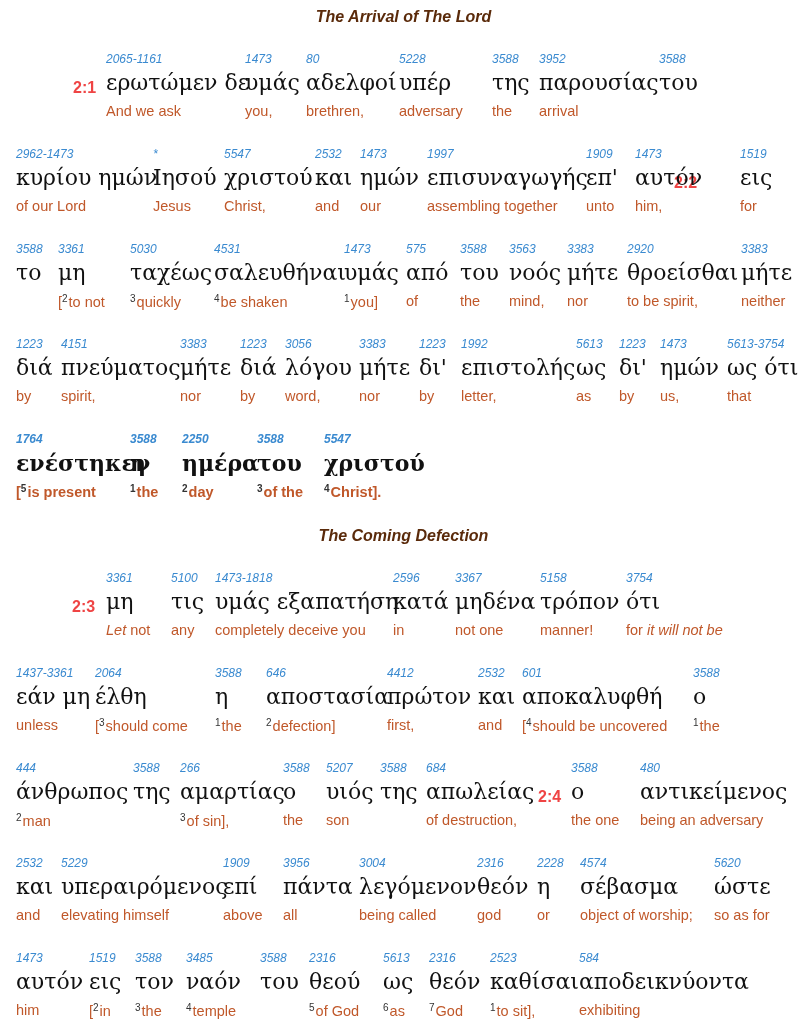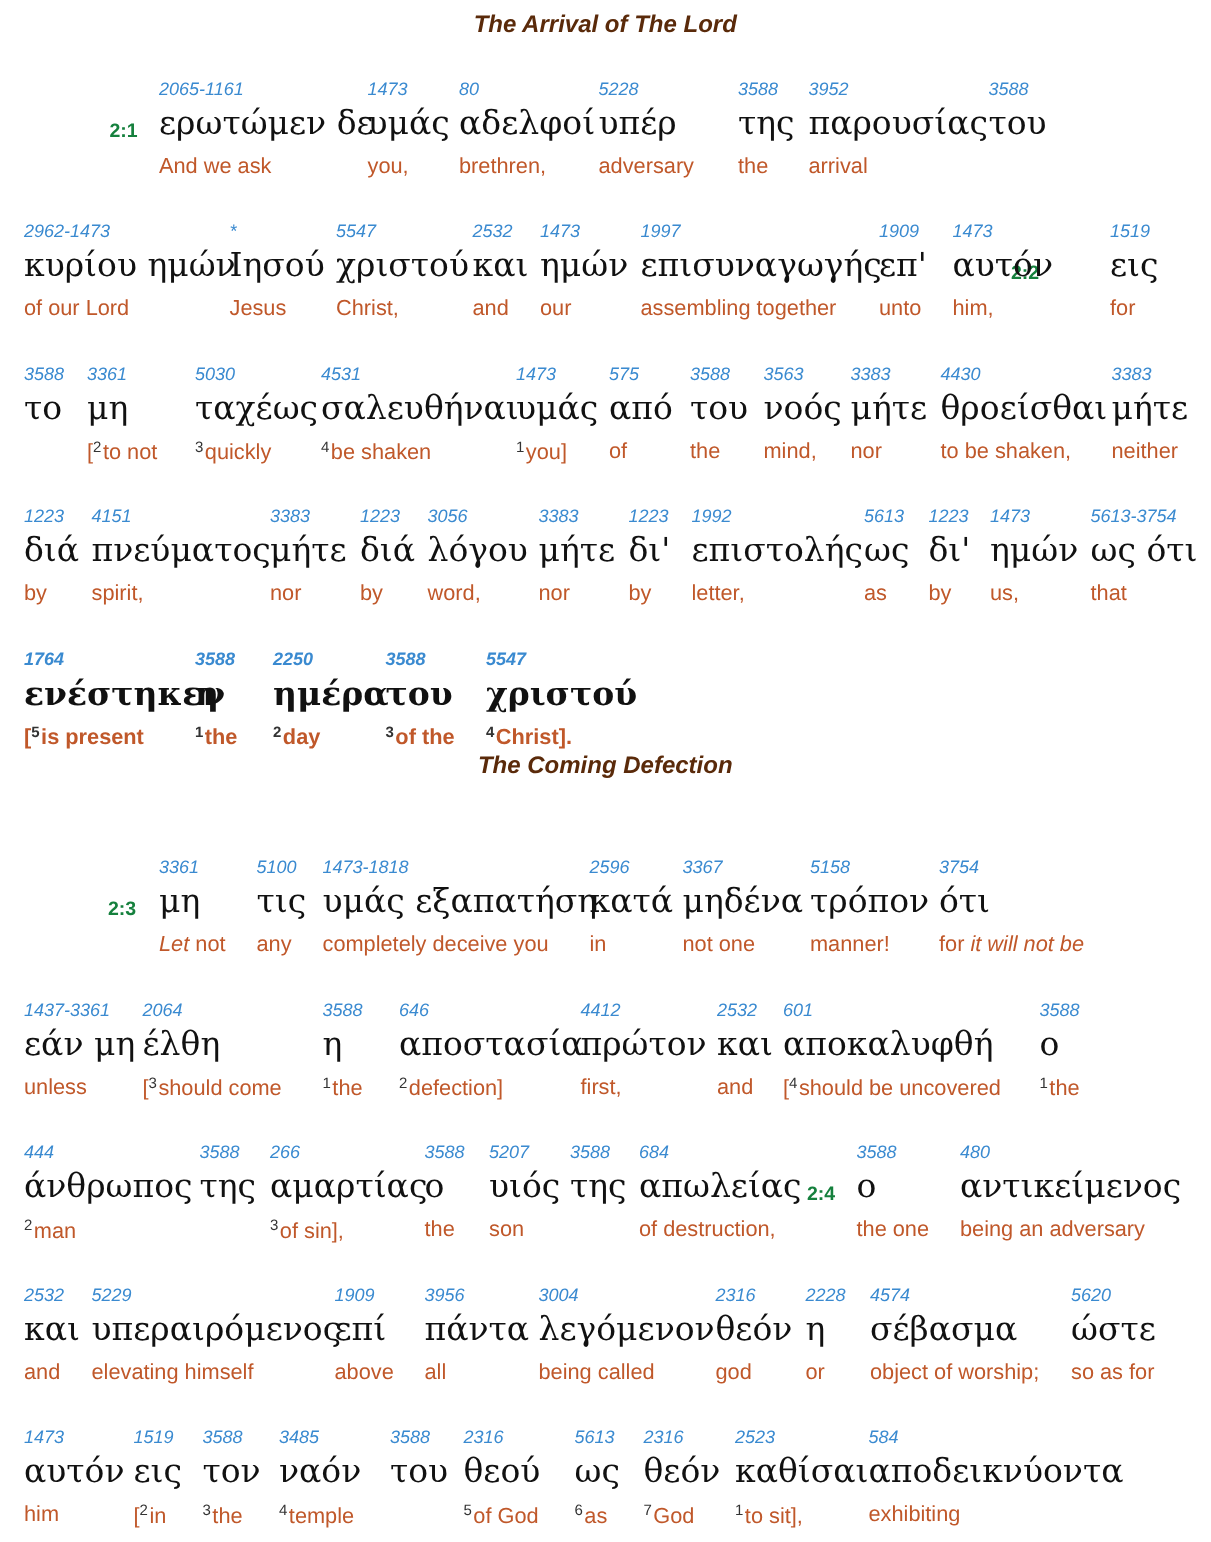--- a/index.html
+++ b/index.html
@@ -11,29 +11,29 @@
   .line { position: absolute; left: 0; width: 807px; height: 80px; }
   .cell { position: absolute; top: 0; white-space: nowrap; }
   .strongs { position: absolute; top: 0; left: 0; font-size: 12px; font-style: italic;
              color: #3a8ad0; font-family: "Liberation Sans", sans-serif; }
   .greek { position: absolute; top: 18px; left: 0; font-size: 22px; color: #111;
            font-family: "DejaVu Serif", serif; }
   .eng { position: absolute; top: 51px; left: 0; font-size: 14.5px; color: #c0582a;
          font-family: "Liberation Sans", sans-serif; }
   .eng sup { font-size: 10px; color: #333; vertical-align: 5px; margin-right: 1px; }
   .eng i { font-style: italic; text-align: center; }
-  .verse { position: absolute; top: 27px; font-size: 13px; font-weight: bold; color: #15803d;
+  .verse { position: absolute; top: 27px; font-size: 16px; font-weight: bold; color: #ef4444;
            font-family: "Liberation Sans", sans-serif; }
 </style>
 </head>
 <body>
 
 <div id="page">
     <div class="heading" style="top: 8px;">The Arrival of The Lord</div>
-    <div class="heading" style="top: 502px;">The Coming Defection</div>
+    <div class="heading" style="top: 527px;">The Coming Defection</div>
     <div class="line" style="top: 52px;">
       <span class="verse" style="left: 73px;">2:1</span>
       <div class="cell" style="left: 106px;">
         <a class="strongs">2065-1161</a>
         <span class="greek">ερωτώμεν δε</span>
         <span class="eng">And we ask</span>
       </div>
       <div class="cell" style="left: 245px;">
         <a class="strongs">1473</a>
         <span class="greek">υμάς</span>
@@ -153,23 +153,23 @@
         <a class="strongs">3563</a>
         <span class="greek">νοός</span>
         <span class="eng">mind,</span>
       </div>
       <div class="cell" style="left: 567px;">
         <a class="strongs">3383</a>
         <span class="greek">μήτε</span>
         <span class="eng">nor</span>
       </div>
       <div class="cell" style="left: 627px;">
-        <a class="strongs">4430</a>
+        <a class="strongs">2920</a>
         <span class="greek">θροείσθαι</span>
-        <span class="eng">to be shaken,</span>
+        <span class="eng">to be spirit,</span>
       </div>
       <div class="cell" style="left: 741px;">
         <a class="strongs">3383</a>
         <span class="greek">μήτε</span>
         <span class="eng">neither</span>
       </div>
     </div>
     <div class="line" style="top: 337px;">
       <div class="cell" style="left: 16px;">
         <a class="strongs">1223</a>

